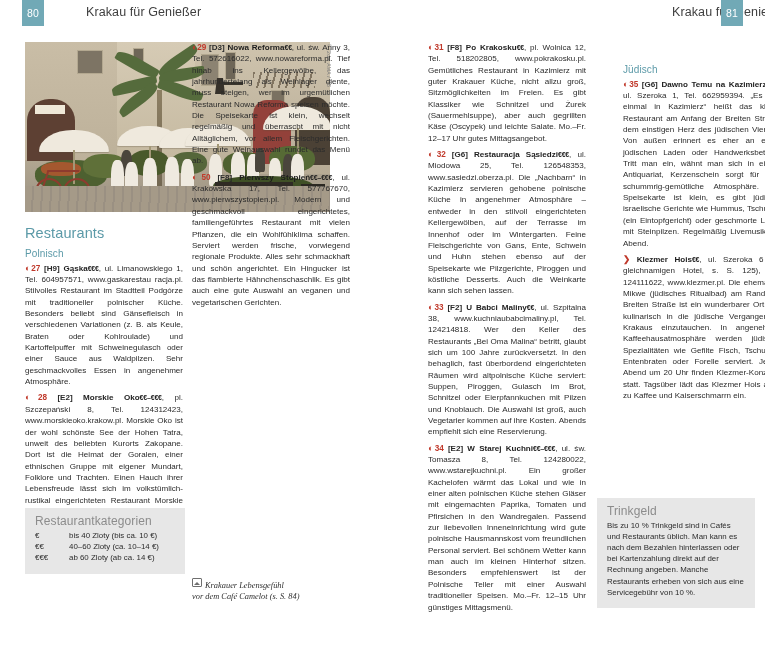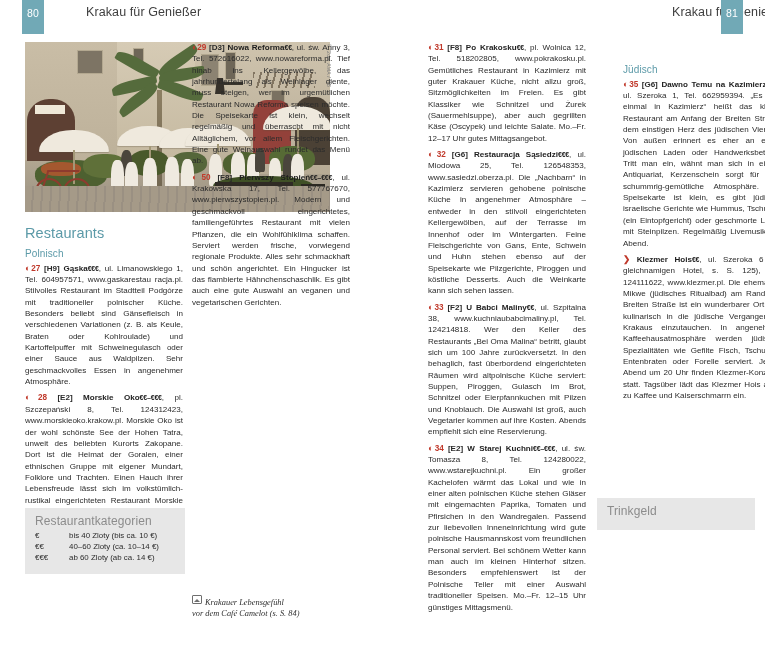--- a/index.html
+++ b/index.html
@@ -19,21 +19,21 @@
   .page-header {
     position: absolute;
     top: 0; left: 0;
     width: 765px;
     height: 26px;
   }
   .folio-block {
     position: absolute;
     top: 0;
     width: 22px;
-    height: 34px;
+    height: 26px;
     background: #71a9b6;
     color: #ffffff;
     font-size: 10.5px;
     line-height: 26px;
     text-align: center;
     letter-spacing: .2px;
   }
   .folio-left { left: 22px; }
   .folio-right { left: 721px; }
   .header-title {
@@ -369,21 +369,21 @@
     line-height: 11.1px;
     vertical-align: top;
   }
   .cat-sym { width: 34px; white-space: nowrap; }
   .cat-note { margin-top: 0; }
 
   
   .caption {
     position: absolute;
     left: 192px;
-    top: 595px;
+    top: 578px;
     width: 175px;
     font-family: "Liberation Serif", serif;
     font-style: italic;
     font-size: 8.4px;
     line-height: 11.4px;
     color: #2f2f2f;
   }
   .caption-icon {
     display: inline-block;
     width: 8px;
@@ -590,18 +590,19 @@
       <tr>
         <td class="cat-sym">€€€</td>
         <td>ab 60 Zloty (ab ca. 14 €)</td>
       </tr>
     </tbody>
   </table>
 </div>
 
 <div class="infobox box-tip">
   <h4>Trinkgeld</h4>
+  <div>Bis zu 10 % Trinkgeld sind in Cafés und Restaurants üblich. Man kann es nach dem Bezahlen hinterlassen oder bei Kartenzahlung direkt auf der Rechnung angeben. Manche Restaurants erheben von sich aus eine Servicegebühr von 10 %.</div>
 </div>
 
 <div class="caption">
   <span class="caption-icon"></span><span>Krakauer Lebensgefühl</span><br>
   <span>vor dem Café Camelot (s. S. 84)</span>
 </div>
 
 </body></html>

